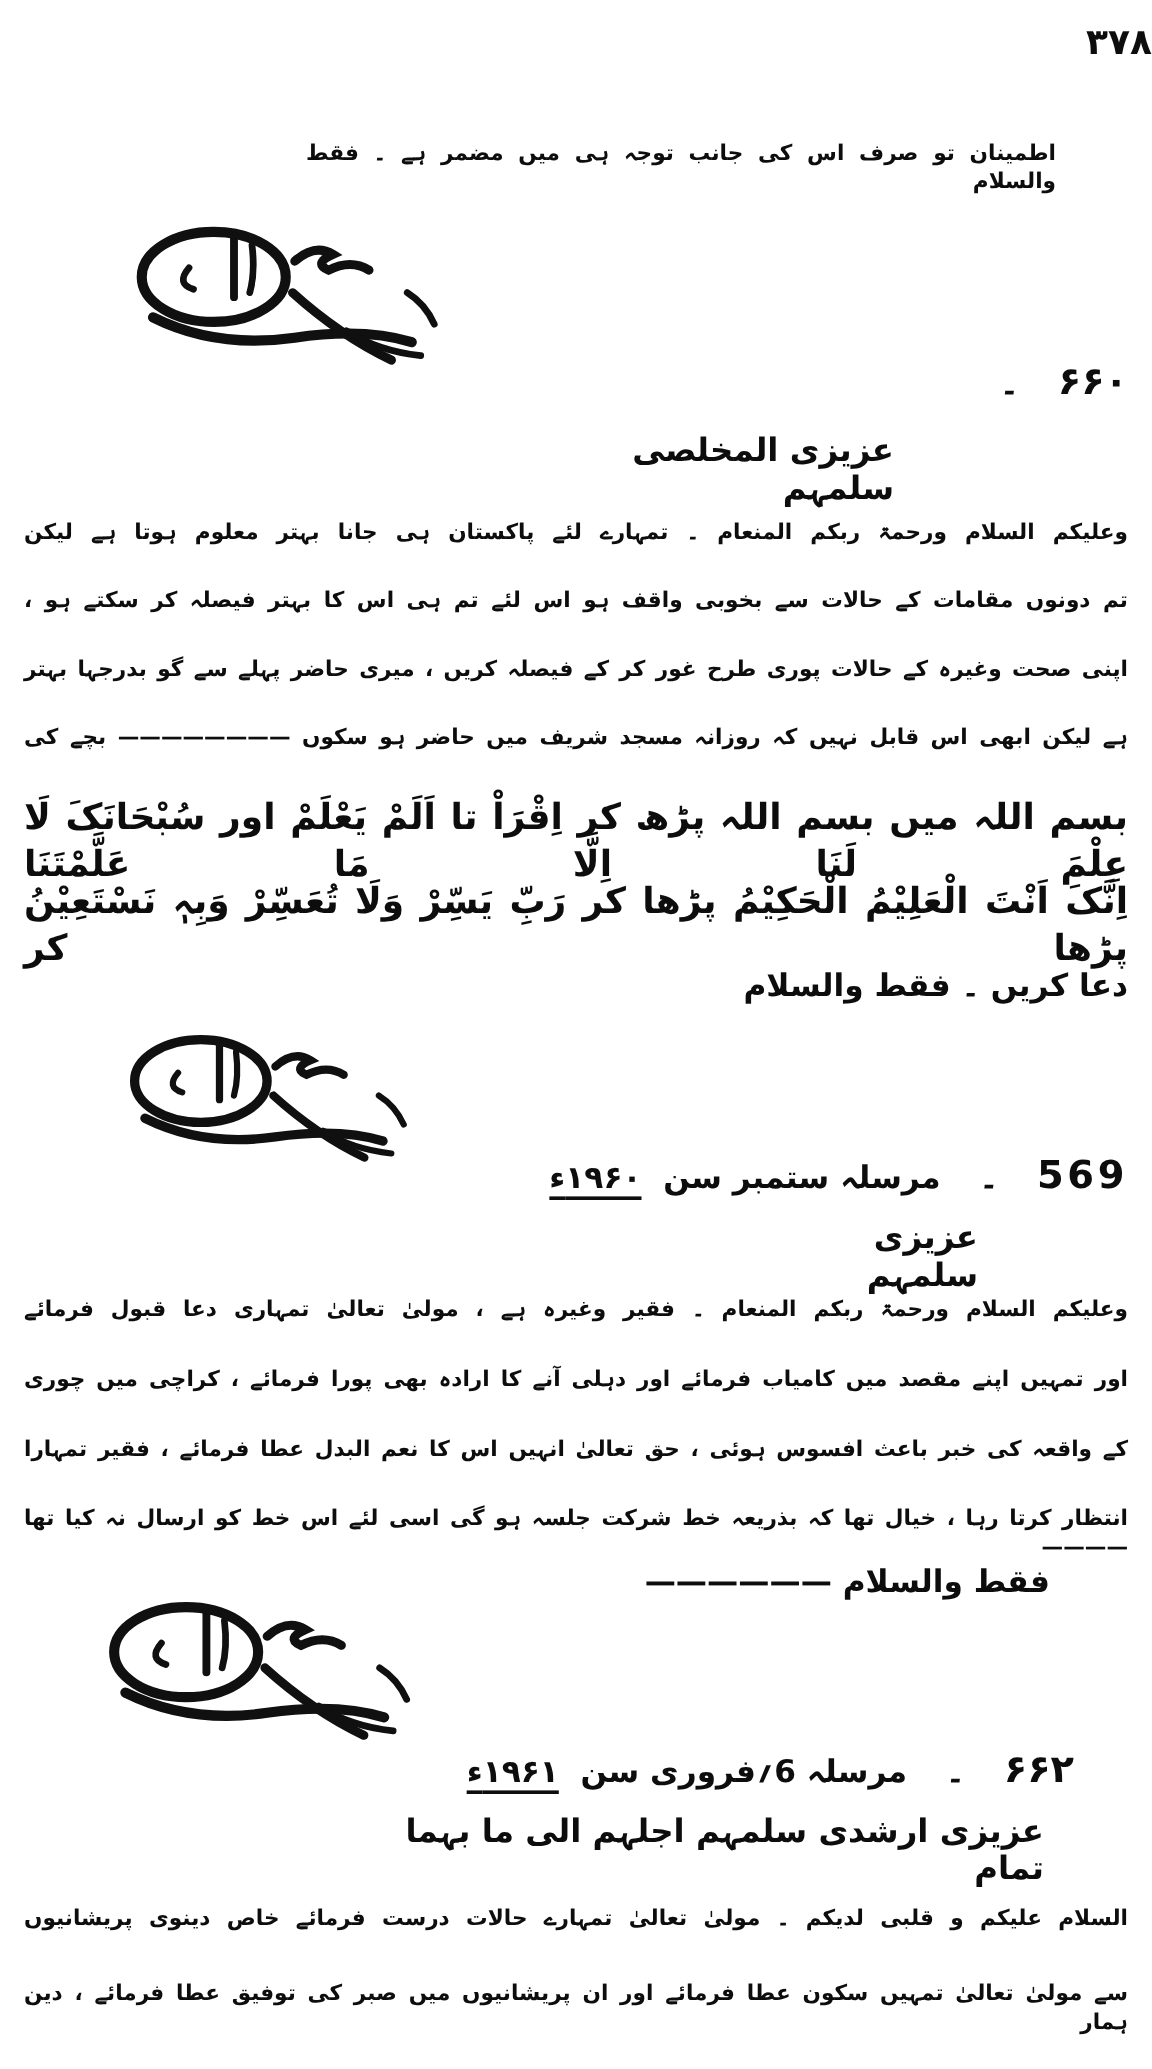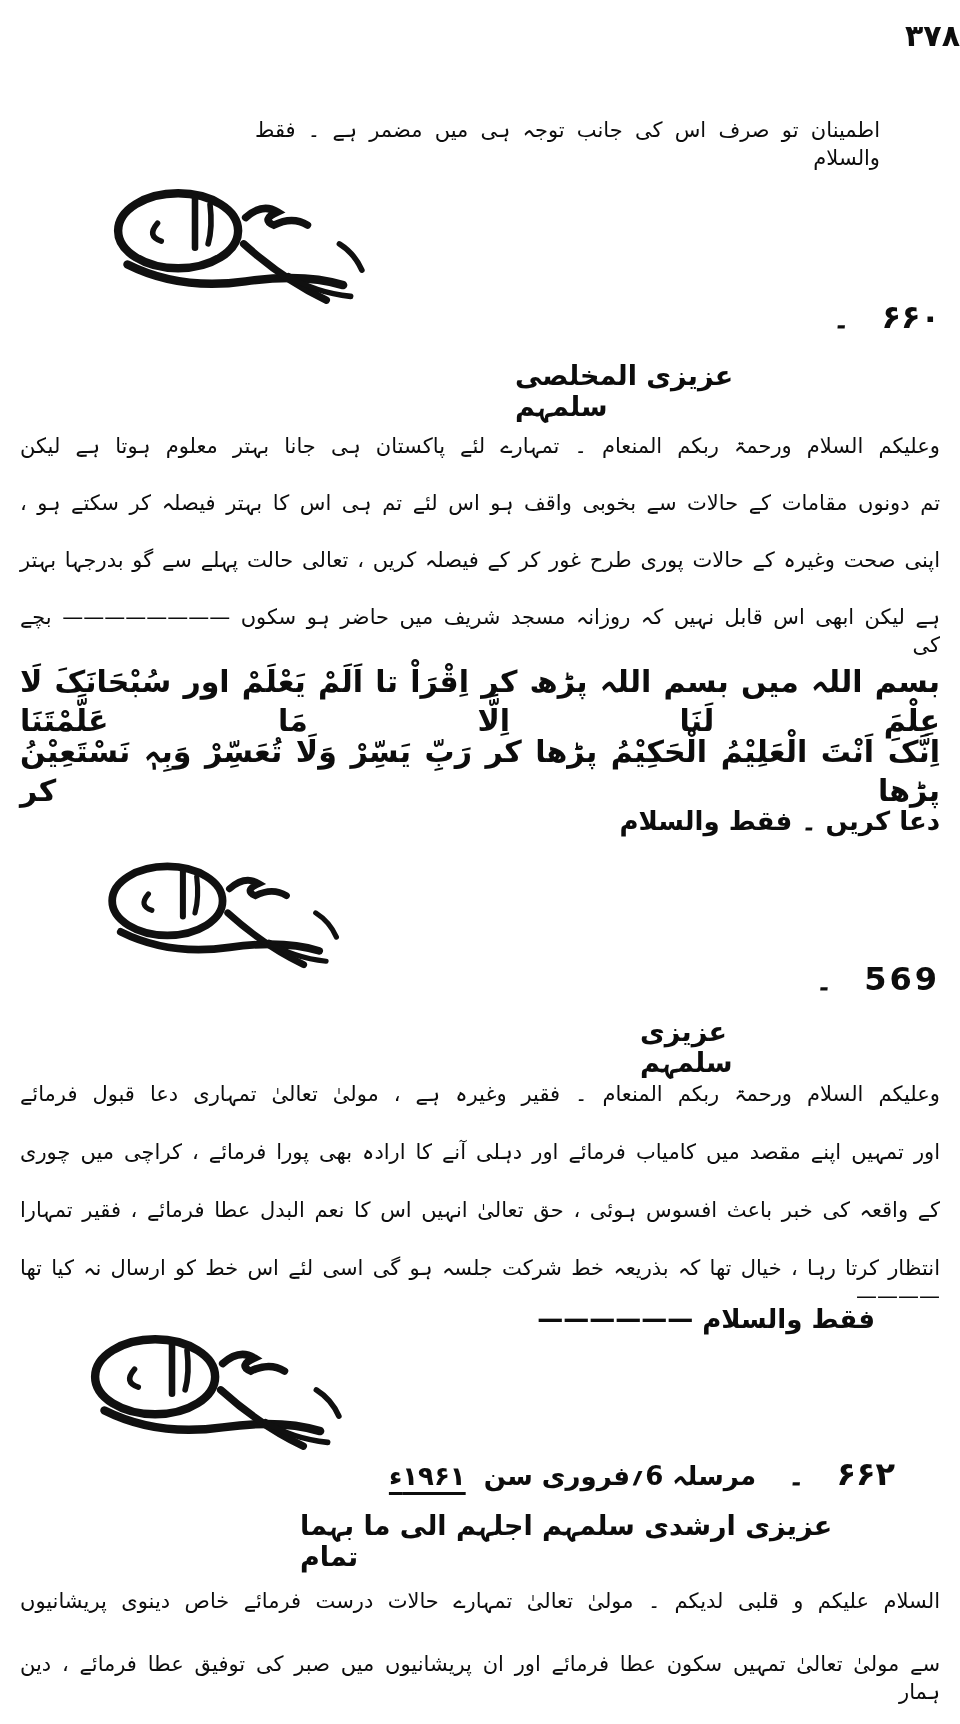--- a/index.html
+++ b/index.html
@@ -8,40 +8,40 @@
     width:960px; height:1724px; position:relative; overflow:hidden;
     font-family:"DejaVu Sans", sans-serif;
     color:#0d0d0d;
   }
   .abs { position:absolute; }
   .pagenum {
     top:18px; left:0; width:960px; 
     font-size:30px; font-weight:700; letter-spacing:6px;
   }
   .jline {
-    direction:rtl; font-weight:400; font-size:21px; line-height:1.35;
+    direction:rtl; font-weight:700; font-size:18px; line-height:1.35;
     text-align:justify; text-align-last:justify; word-spacing:2px;
   }
   .qline {
     direction:rtl; font-weight:700; font-size:30px; line-height:1.3;
     text-align:justify; text-align-last:justify;
   }
   .head {
     right:20px; direction:rtl; display:flex; gap:32px; align-items:baseline;
     font-weight:700;
   }
   .num { font-size:32px; letter-spacing:3px; }
   .sep { font-size:28px; }
   .date { font-size:26px; }
   .year {
     text-decoration:underline; text-decoration-thickness:3px;
     text-underline-offset:7px; margin-right:9px; display:inline-block;
   }
   .salut {
-    direction:rtl; text-align:left; font-weight:700; font-size:27px;
+    direction:rtl; text-align:right; font-weight:700; font-size:27px;
   }
   .closing {
     direction:rtl; text-align:right; font-weight:700; font-size:26px;
   }
   .sig svg { width:100%; height:100%; display:block; }
 </style>
 </head>
 <body>
 
 <div>
@@ -68,21 +68,21 @@
 
   <div class="abs head" style="top:298px;">
     <span class="num">۶۶۰</span>
     <span class="sep">۔</span>
   </div>
 
   <div class="abs salut" style="top:360px; right:215px; width:230px;">عزیزی المخلصی سلمہم</div>
 
   <div class="abs jline" style="top:432px; left:20px; right:20px;">وعلیکم السلام ورحمۃ ربکم المنعام ۔ تمہارے لئے پاکستان ہی جانا بہتر معلوم ہوتا ہے لیکن</div>
   <div class="abs jline" style="top:489px; left:20px; right:20px;">تم دونوں مقامات کے حالات سے بخوبی واقف ہو اس لئے تم ہی اس کا بہتر فیصلہ کر سکتے ہو ،</div>
-  <div class="abs jline" style="top:546px; left:20px; right:20px;">اپنی صحت وغیرہ کے حالات پوری طرح غور کر کے فیصلہ کریں ، تعالی حالت پہلے سے گو بدرجہا بہتر</div>
+  <div class="abs jline" style="top:546px; left:20px; right:20px;">اپنی صحت وغیرہ کے حالات پوری طرح غور کر کے فیصلہ کریں ، میری حاضر پہلے سے گو بدرجہا بہتر</div>
   <div class="abs jline" style="top:603px; left:20px; right:20px;">ہے لیکن ابھی اس قابل نہیں کہ روزانہ مسجد شریف میں حاضر ہو سکوں ———————— بچے کی</div>
 
   <div class="abs qline" style="top:662px; left:20px; right:20px;">بسم اللہ میں بسم اللہ پڑھ کر اِقْرَاْ تا اَلَمْ یَعْلَمْ اور سُبْحَانَکَ لَا عِلْمَ لَنَا اِلَّا مَا عَلَّمْتَنَا</div>
   <div class="abs qline" style="top:732px; left:20px; right:20px;">اِنَّکَ اَنْتَ الْعَلِیْمُ الْحَکِیْمُ پڑھا کر رَبِّ یَسِّرْ وَلَا تُعَسِّرْ وَبِہٖ نَسْتَعِیْنُ پڑھا کر</div>
 
   <div class="abs closing" style="top:806px; right:20px; left:420px;">دعا کریں ۔ فقط والسلام</div>
 
   <div class="abs sig" style="left:85px; top:856px; width:320px; height:138px;">
     <svg viewBox="0 0 340 160">
       <g fill="none" stroke="#101010" stroke-linecap="round">
@@ -95,20 +95,24 @@
         <path d="M150 66 q42 38 88 60" stroke-width="8"></path>
         <path d="M198 100 q28 18 66 22" stroke-width="6"></path>
         <path d="M252 66 q16 10 24 28" stroke-width="6"></path>
       </g>
     </svg>
   </div>
 
   <div class="abs head" style="top:960px;">
     <span class="num">569</span>
     <span class="sep">۔</span>
+    <span class="date">
+      <span>مرسلہ ستمبر سن</span>
+      <span class="year">۱۹۶۰ء</span>
+    </span>
   </div>
 
   <div class="abs salut" style="top:1016px; right:145px; width:175px;">عزیزی سلمہم</div>
 
   <div class="abs jline" style="top:1080px; left:20px; right:20px;">وعلیکم السلام ورحمۃ ربکم المنعام ۔ فقیر وغیرہ ہے ، مولیٰ تعالیٰ تمہاری دعا قبول فرمائے</div>
   <div class="abs jline" style="top:1138px; left:20px; right:20px;">اور تمہیں اپنے مقصد میں کامیاب فرمائے اور دہلی آنے کا ارادہ بھی پورا فرمائے ، کراچی میں چوری</div>
   <div class="abs jline" style="top:1196px; left:20px; right:20px;">کے واقعہ کی خبر باعث افسوس ہوئی ، حق تعالیٰ انہیں اس کا نعم البدل عطا فرمائے ، فقیر تمہارا</div>
   <div class="abs jline" style="top:1254px; left:20px; right:20px;">انتظار کرتا رہا ، خیال تھا کہ بذریعہ خط شرکت جلسہ ہو گی اسی لئے اس خط کو ارسال نہ کیا تھا ————</div>
 
   <div class="abs closing" style="top:1304px; right:85px;">

